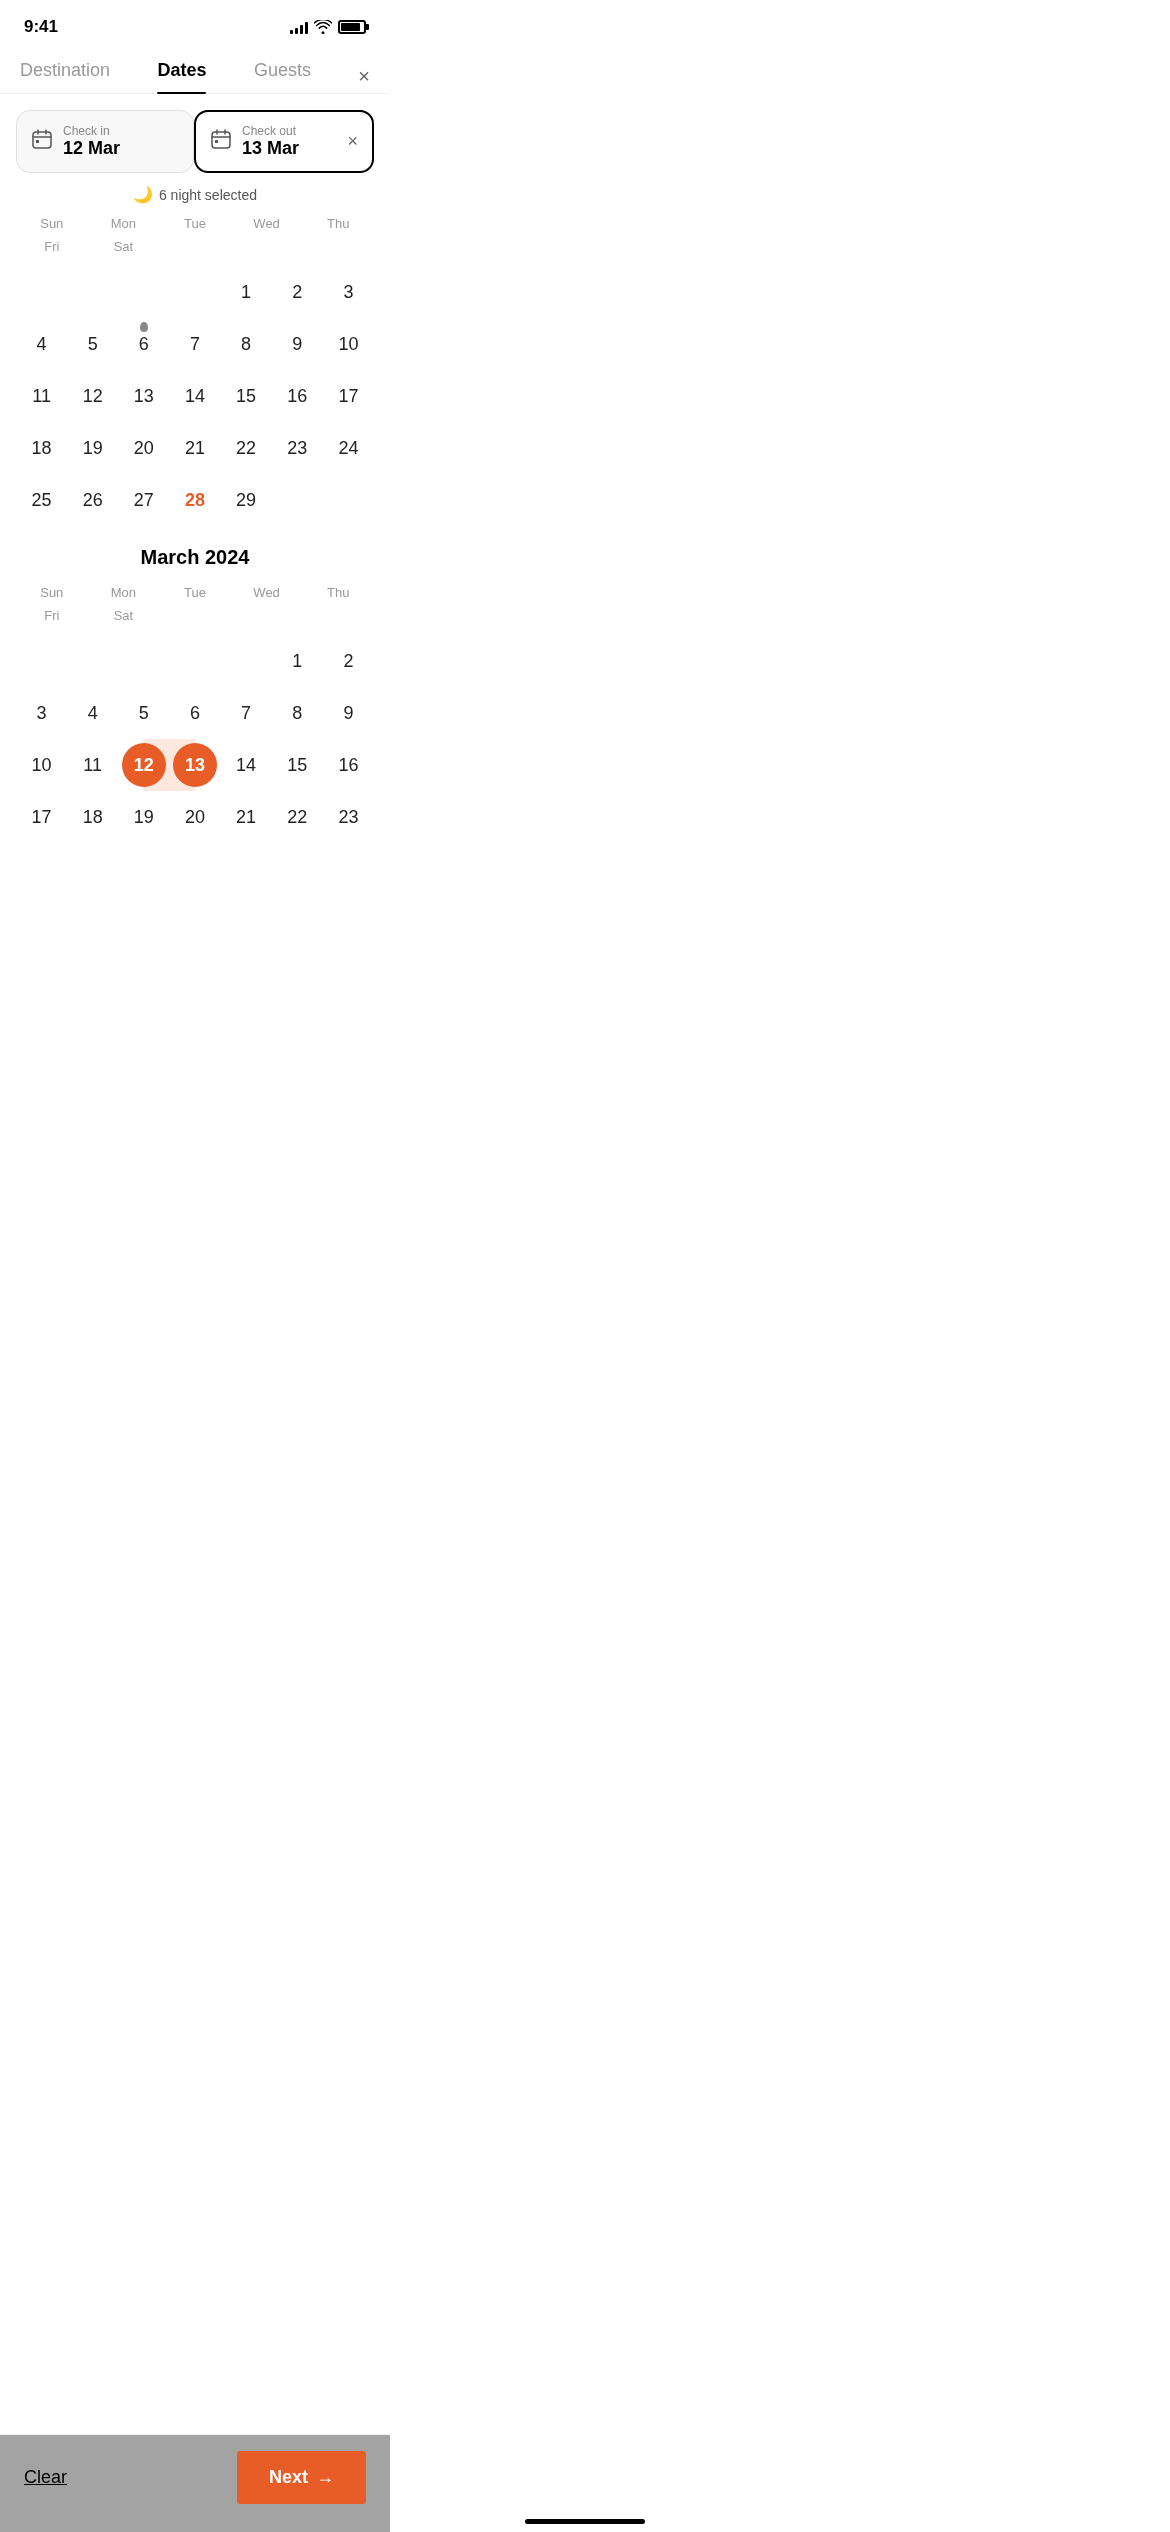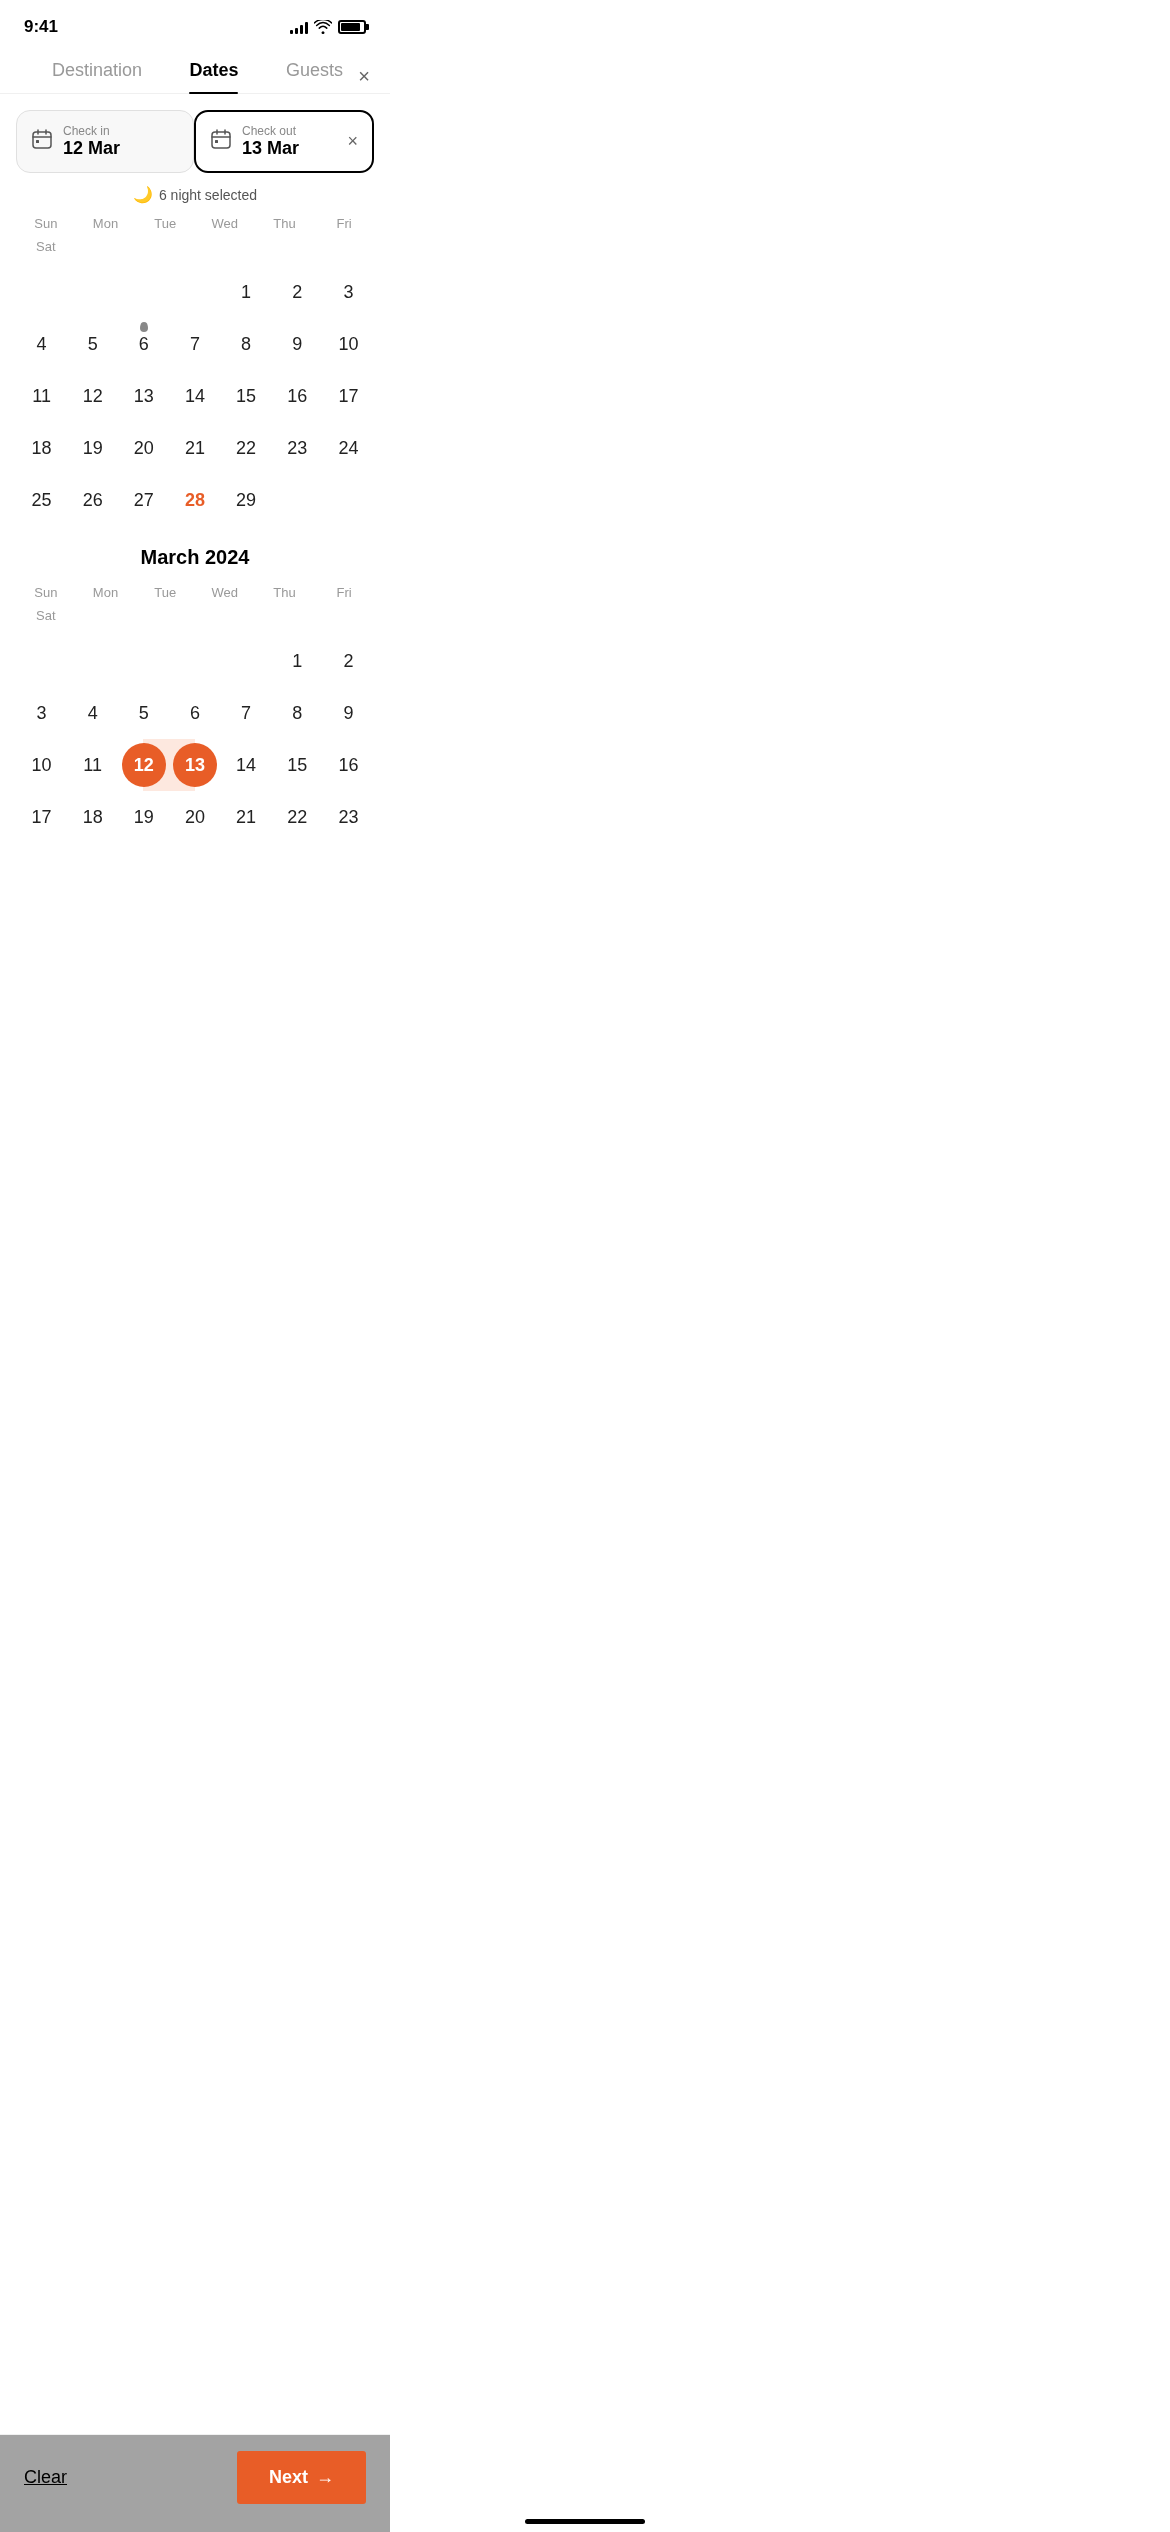--- a/index.html
+++ b/index.html
@@ -85,21 +85,20 @@
       align-items: center;
       padding: 12px 20px 0;
       border-bottom: 1px solid #f0f0f0;
     }
     .nav-tab {
       font-size: 18px;
       color: #999;
       padding-bottom: 12px;
       cursor: pointer;
       position: relative;
-      margin-left: 32px;
     }
     .nav-tab.active {
       color: #000;
       font-weight: 600;
     }
     .nav-tab.active::after {
       content: '';
       position: absolute;
       bottom: -1px;
       left: 0;
@@ -180,21 +179,21 @@
     }
     .calendar-month-title {
       text-align: center;
       font-size: 20px;
       font-weight: 700;
       color: #000;
       padding: 20px 0 12px;
     }
     .calendar-day-headers {
       display: grid;
-      grid-template-columns: repeat(6, 1fr);
+      grid-template-columns: repeat(5, 1fr);
       text-align: center;
       margin-bottom: 8px;
     }
     .calendar-day-header {
       font-size: 13px;
       color: #999;
       padding: 4px 0;
     }
     .calendar-grid {
       display: grid;

